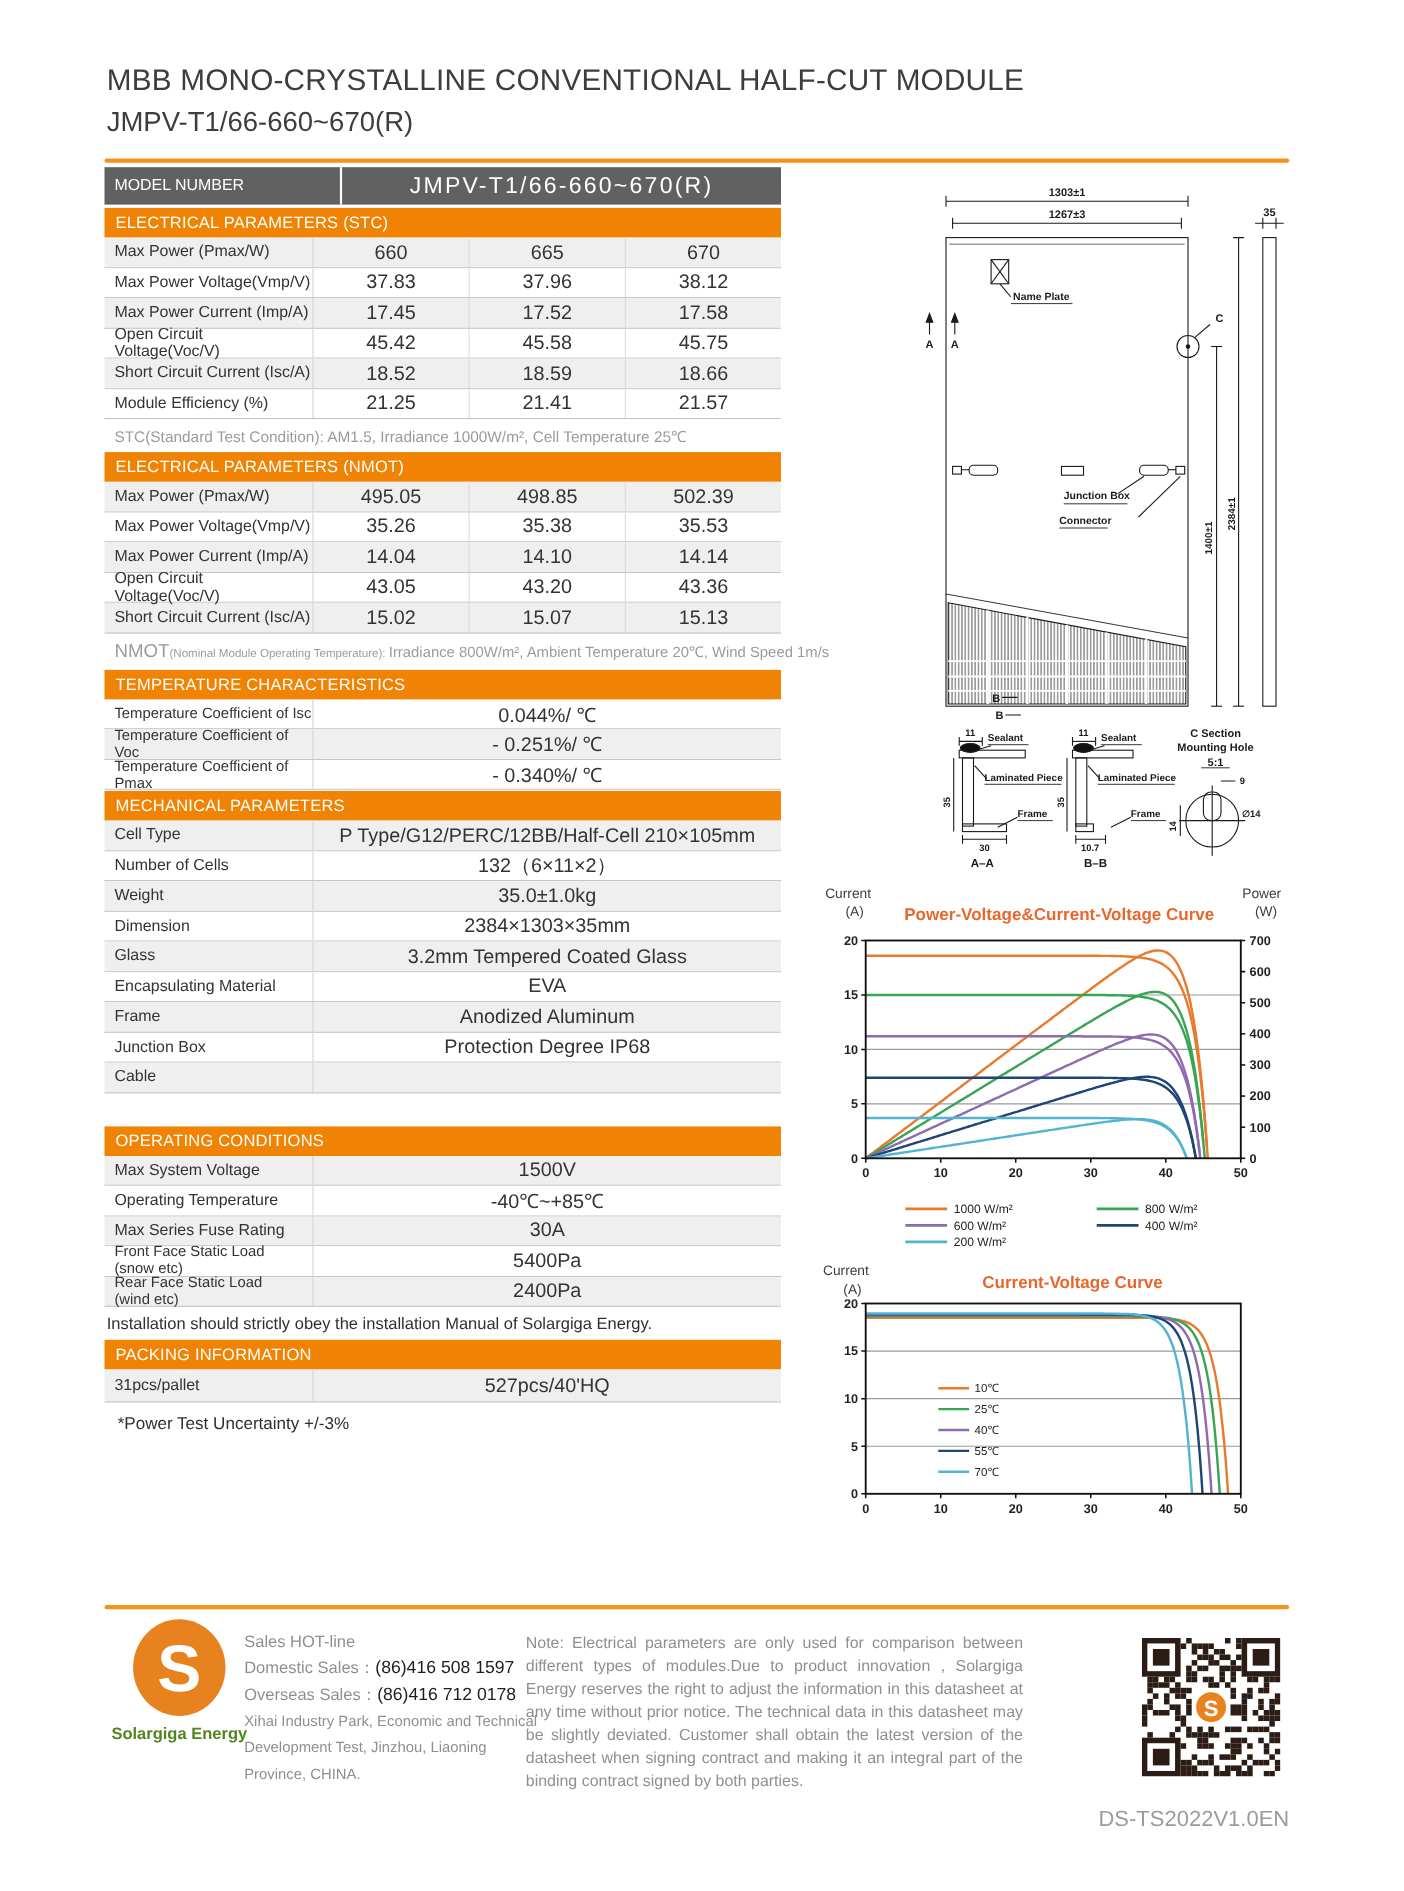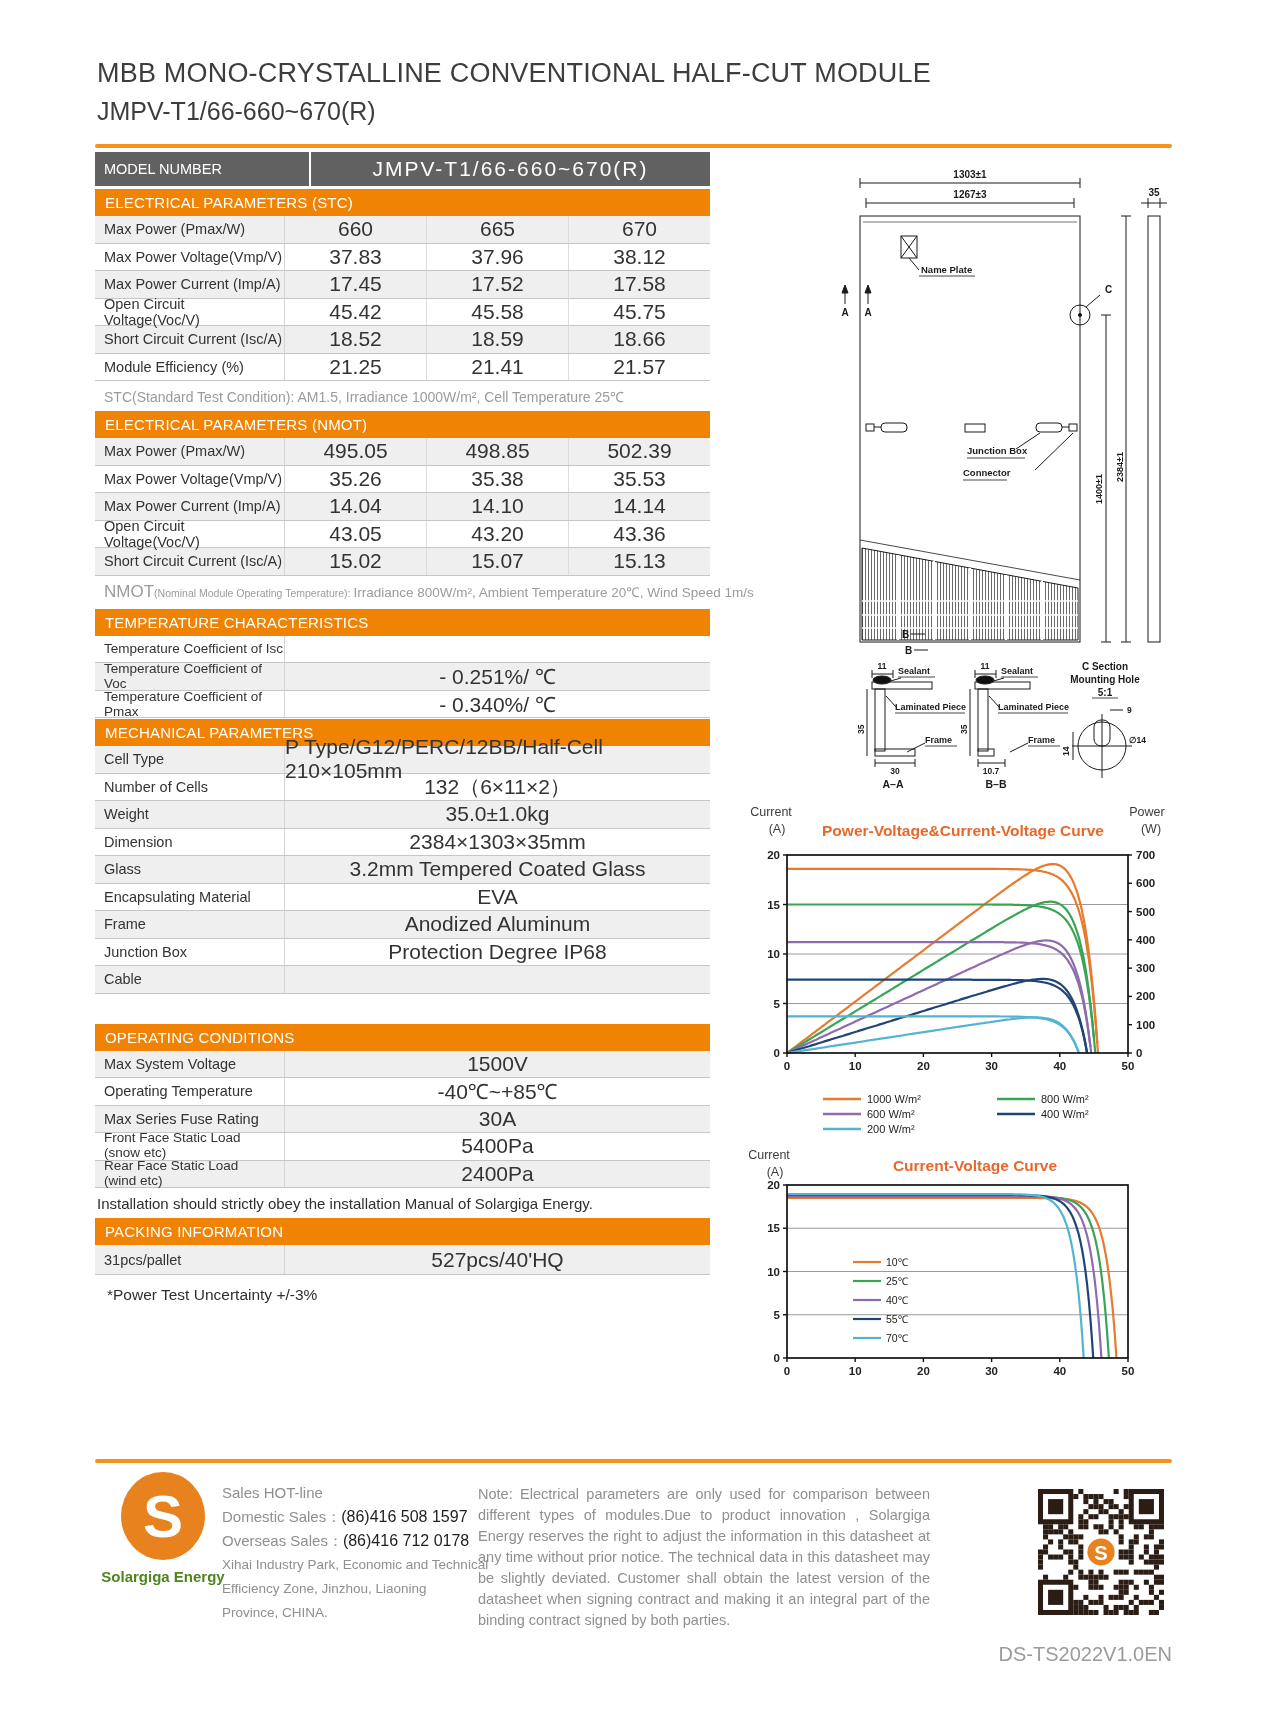--- a/index.html
+++ b/index.html
@@ -18,21 +18,21 @@
   .model-label{width:214px;padding-left:9px;font-size:14.5px;display:flex;align-items:center}
   .model-value{flex:1;text-align:center;font-size:21px;letter-spacing:2px;line-height:34px;border-left:2px solid #fff}
   .obar{height:27px;line-height:27px;background:#F08304;color:#fff;font-size:15px;font-weight:normal;
     padding-left:10px;letter-spacing:.2px;margin-top:3px}
   .obar.mt6{margin-top:6px}.obar.mt1{margin-top:1px}.obar.mt30{margin-top:30px}.obar.mt2{margin-top:2px}
   .t-row{display:flex;height:27.5px;border-bottom:1px solid #c6c6c6}
   .t-row.odd{background:#EFEFEF}.t-row.even{background:#fff}
   .t-label{width:190px;padding-left:9px;font-size:14.5px;display:flex;align-items:center;border-right:1px solid #d5d5d5}
   .t-label.two{font-size:13.5px;line-height:1.1;white-space:pre-line}
   .temp .t-label{font-size:13.5px}
-  .t-val{flex:1;display:flex;align-items:center;justify-content:center;font-size:21px;border-right:1px solid #dcdcdc}
+  .t-val{flex:1;display:flex;align-items:center;justify-content:center;font-size:18px;border-right:1px solid #dcdcdc}
   .t-val:last-child{border-right:none}
   .pack .t-row{height:30px}
   .fnote{height:27px;padding:6px 0 0 9px;font-size:14px;color:#9b9b9b;white-space:nowrap}
   .nb{font-size:17px}.ns{font-size:10.5px}.nr{font-size:13.5px}
   .dark-note{height:28px;padding:7px 0 0 2px;font-size:15px;color:#2f2f2f}
   .unc{padding:11px 0 0 12px;font-size:15.5px;color:#2f2f2f}
   
   .right-col{position:absolute;left:735px;top:152px;width:445px;height:1260px}
   #drawing{position:absolute;left:0;top:0}
   #chart1{position:absolute;left:0;top:648px}
@@ -140,20 +140,21 @@
         <div class="t-val">15.07</div>
         <div class="t-val">15.13</div>
       </div>
     </div>
   <div class="fnote"><span class="nb">NMOT</span><span class="ns">(Nominal Module Operating Temperature): </span><span class="nr">Irradiance 800W/m², Ambient Temperature 20℃, Wind Speed 1m/s</span></div>
 
   <div class="obar mt6">TEMPERATURE CHARACTERISTICS</div>
   <div id="temp-table" class="temp">
       <div class="t-row even">
         <div class="t-label">Temperature Coefficient of Isc</div>
+        <div class="t-val">0.044%/ ℃</div>
       </div>
       <div class="t-row odd">
         <div class="t-label">Temperature Coefficient of Voc</div>
         <div class="t-val">- 0.251%/ ℃</div>
       </div>
       <div class="t-row even">
         <div class="t-label">Temperature Coefficient of Pmax</div>
         <div class="t-val">- 0.340%/ ℃</div>
       </div>
     </div>
@@ -517,21 +518,21 @@
 <div class="logo">
     <span>S</span>
   </div>
 <div class="brand">Solargiga Energy</div>
 
 <div class="contacts">
   <div class="crow">Sales HOT-line</div>
   <div class="crow"><span>Domestic Sales：</span><span class="phone">(86)416 508 1597</span></div>
   <div class="crow"><span>Overseas Sales：</span><span class="phone">(86)416 712 0178</span></div>
   <div class="crow addr">Xihai Industry Park, Economic and Technical</div>
-  <div class="crow addr">Efficiency Zone, Jinzhou, Liaoning</div>
+  <div class="crow addr">Development Test, Jinzhou, Liaoning</div>
   <div class="crow addr">Province, CHINA.</div>
 </div>
 
 <div class="note">Note:  Electrical parameters are only used for comparison between different types of modules.Due to product innovation , Solargiga Energy reserves the right to adjust the information in this datasheet at any time without prior notice. The technical data in this datasheet may be slightly deviated. Customer shall obtain the latest version of the datasheet when signing contract and making it an integral part of the binding contract signed by both parties.</div>
 <div id="qr"><svg width="126" height="126" viewBox="0 0 125 125">
       <rect x="0" y="0" width="125" height="125" fill="#fff"></rect>
       <rect x="40" y="0" width="5" height="5" fill="#2b1d16"></rect>
       <rect x="75" y="0" width="5" height="5" fill="#2b1d16"></rect>
       <rect x="85" y="0" width="5" height="5" fill="#2b1d16"></rect>
       <rect x="35" y="5" width="5" height="5" fill="#2b1d16"></rect>

